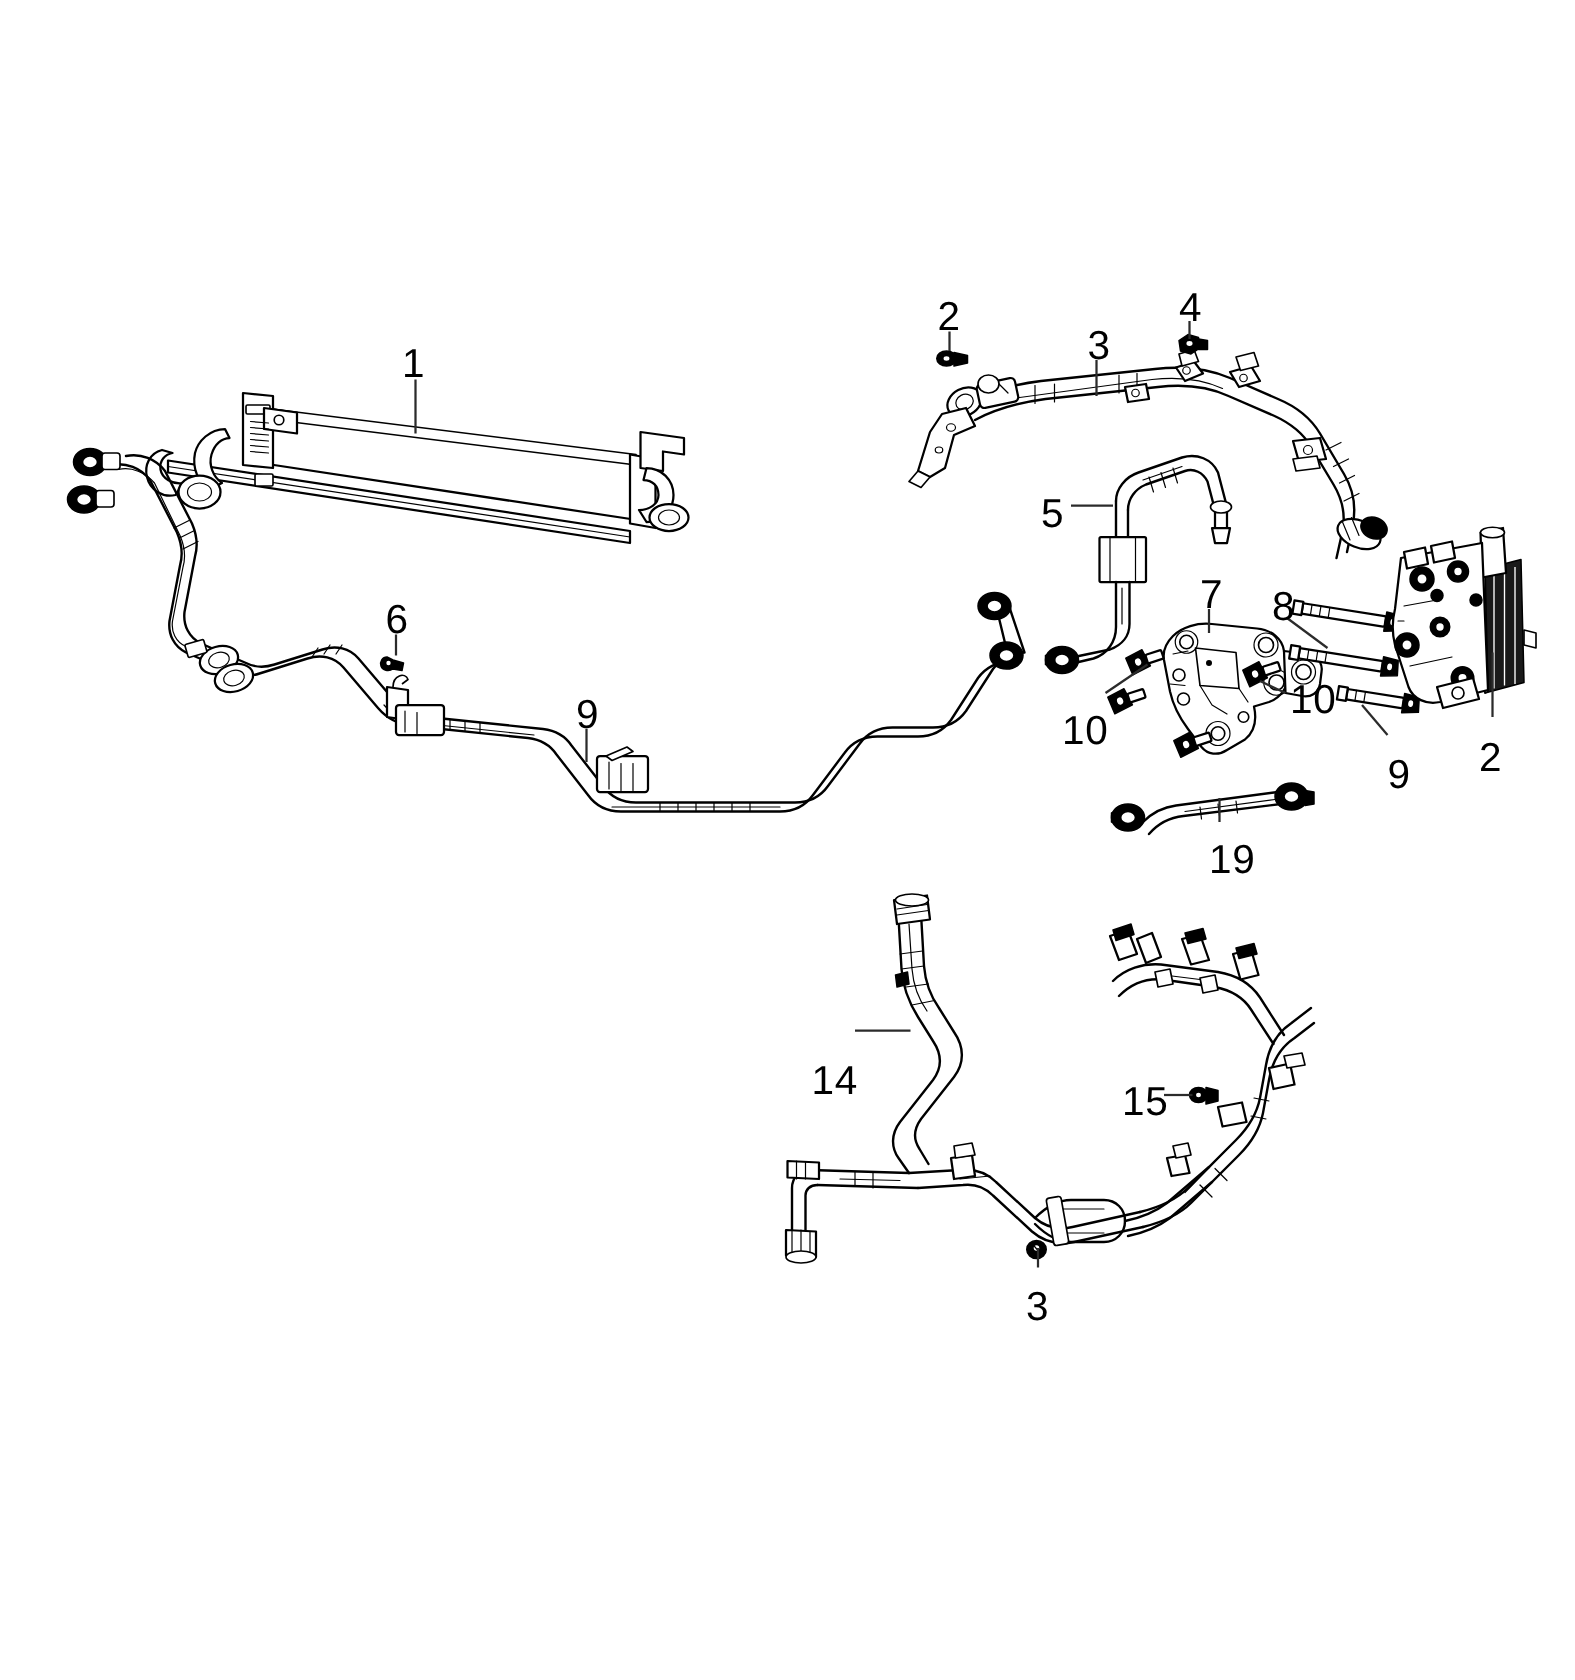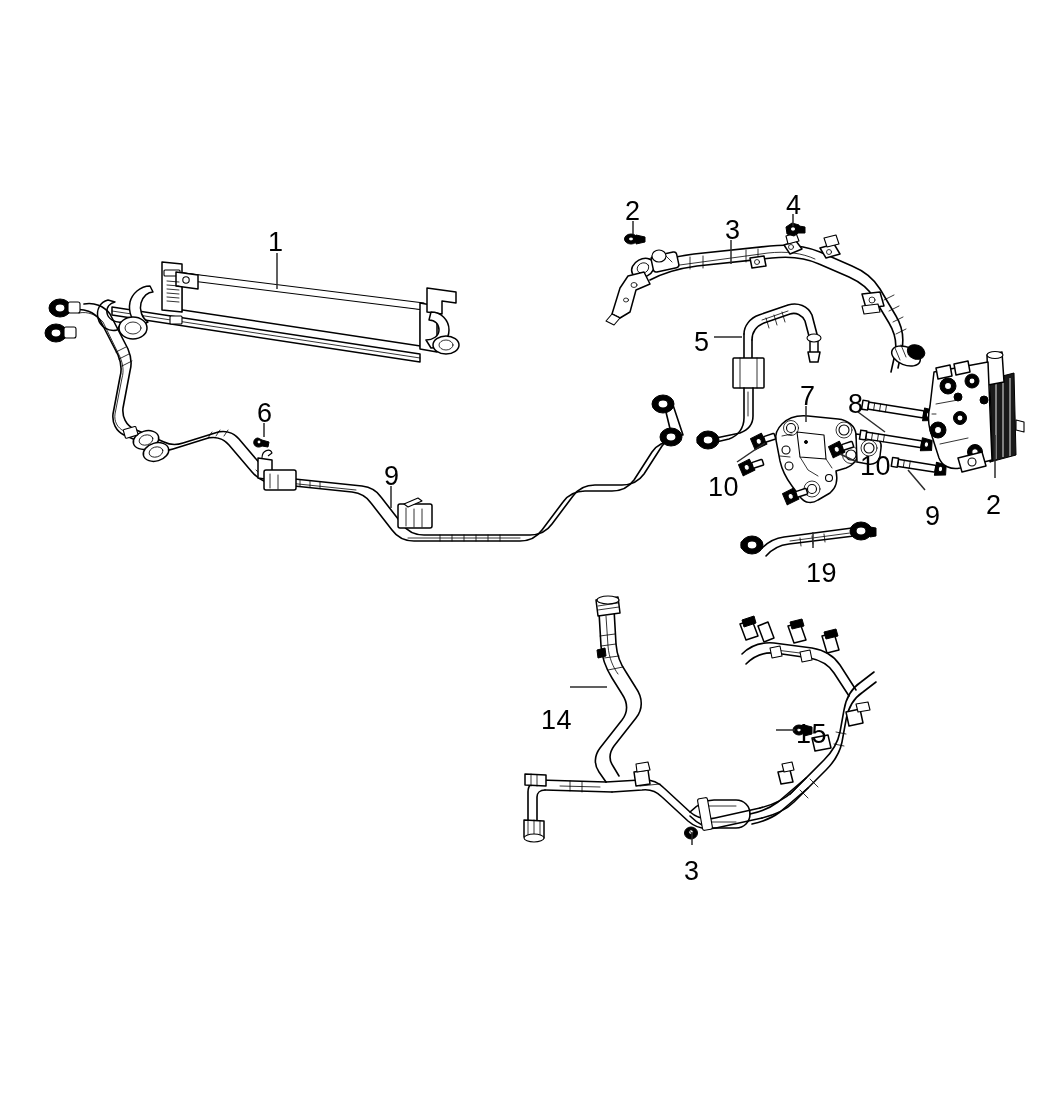--- a/index.html
+++ b/index.html
@@ -616,17 +616,17 @@
       <div class="callout-label" style="left: 257px; top: 400px;">6</div>
       <div class="callout-label" style="left: 800px; top: 383px;">7</div>
       <div class="callout-label" style="left: 848px; top: 391px;">8</div>
       <div class="callout-label" style="left: 384px; top: 463px;">9</div>
       <div class="callout-label" style="left: 708px; top: 474px;">10</div>
       <div class="callout-label" style="left: 860px; top: 453px;">10</div>
       <div class="callout-label" style="left: 925px; top: 503px;">9</div>
       <div class="callout-label" style="left: 986px; top: 492px;">2</div>
       <div class="callout-label" style="left: 806px; top: 560px;">19</div>
       <div class="callout-label" style="left: 541px; top: 678px; margin-top: 29px;">14</div>
-      <div class="callout-label" style="left: 748px; top: 721px; margin-left: 48px;">15</div>
+      <div class="callout-label" style="left: 748px; top: 721px;">15</div>
       <div class="callout-label" style="left: 684px; top: 858px;">3</div>
     </div>
 
 </div>
 
 </body></html>

